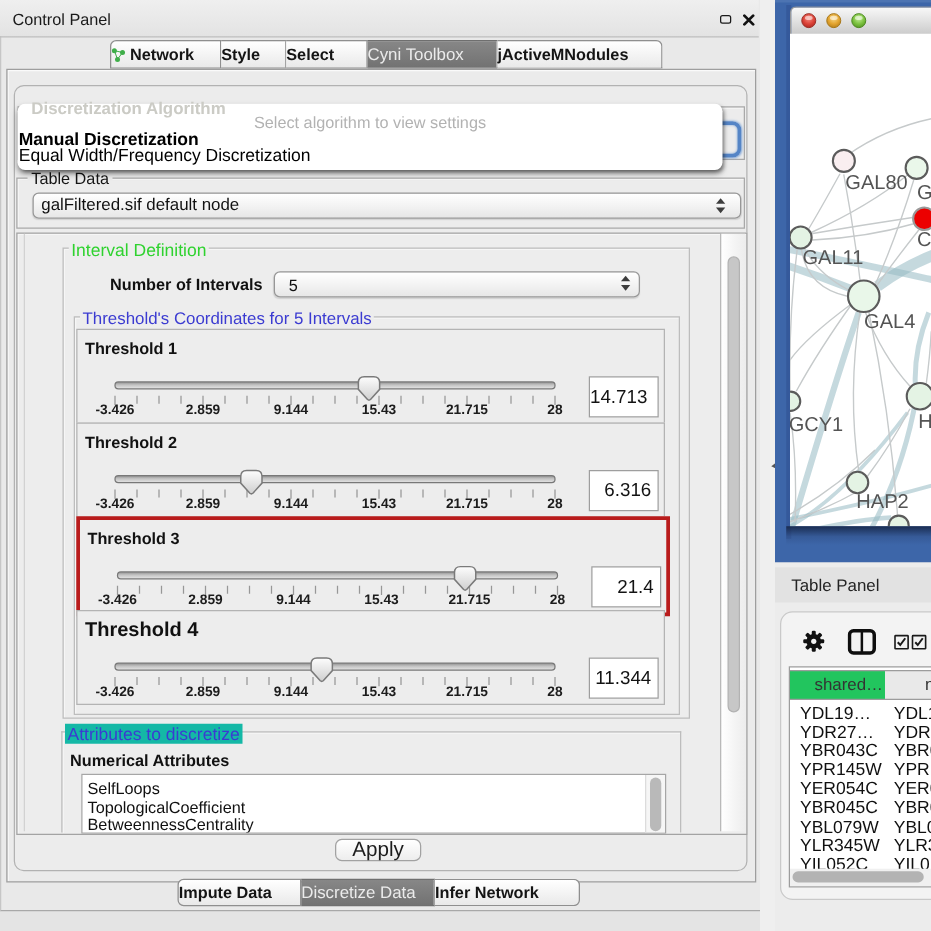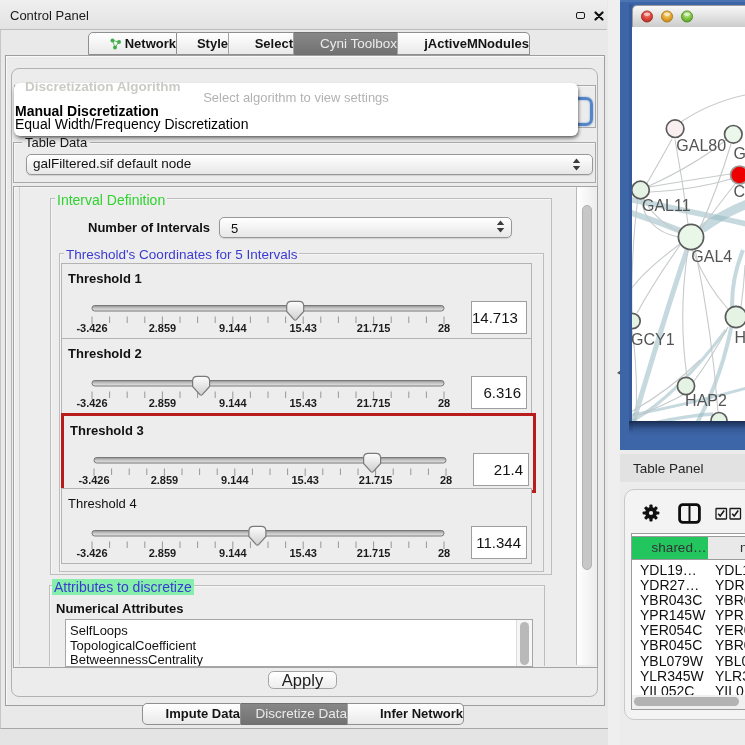--- a/index.html
+++ b/index.html
@@ -1,20 +1,20 @@
 <!DOCTYPE html>
 <html><head>
 <meta charset="utf-8">
 <style>
 html,body{margin:0;padding:0}
 body{width:745px;height:745px;position:relative;overflow:hidden;background:#e4e4e4;font-family:"Liberation Sans",sans-serif;-webkit-font-smoothing:antialiased}
 .abs{position:absolute}
 .combo{border:1px solid #979797;border-radius:5px;background:linear-gradient(#ffffff,#f2f2f2 55%,#e7e7e7);box-shadow:0 1px 1px rgba(0,0,0,0.12)}
 .bold{font-weight:bold}
-.tabseg{display:inline-block;height:21px;line-height:21px;text-align:right;font-size:13px;font-weight:bold;color:#141414;background:linear-gradient(#ffffff,#e9e9e9);border-right:1px solid #a3a3a3;vertical-align:top}
+.tabseg{display:inline-block;height:21px;line-height:21px;text-align:left;font-size:13px;font-weight:bold;color:#141414;background:linear-gradient(#ffffff,#e9e9e9);border-right:1px solid #a3a3a3;vertical-align:top}
 .tabdark{background:linear-gradient(#878787,#727272);color:#ebebeb;font-weight:normal;font-size:13.5px}
 </style>
 </head>
 <body>
 
 <div class="abs" style="left:0;top:0;width:607px;height:728px;background:#e9e9e9;border-right:1px solid #b5b5b5;border-bottom:1px solid #a8a8a8;border-left:1px solid #c6c6c6"></div>
 
 <div class="abs" style="left:0;top:0;width:607px;height:29px;background:linear-gradient(#efefef,#e3e3e3);border-bottom:1px solid #bdbdbd"></div>
 <div class="abs" style="left:10px;top:8px;font-size:13px;color:#1a1a1a">Control Panel</div>
 
@@ -210,21 +210,21 @@
         <text x="100.4" y="67.5" text-anchor="middle" font-size="11" font-weight="bold" fill="#1c1c1c">2.859</text>
         <text x="170.8" y="67.5" text-anchor="middle" font-size="11" font-weight="bold" fill="#1c1c1c">9.144</text>
         <text x="241.20000000000002" y="67.5" text-anchor="middle" font-size="11" font-weight="bold" fill="#1c1c1c">15.43</text>
         <text x="311.6" y="67.5" text-anchor="middle" font-size="11" font-weight="bold" fill="#1c1c1c">21.715</text>
         <text x="382" y="67.5" text-anchor="middle" font-size="11" font-weight="bold" fill="#1c1c1c">28</text>
         <path d="M299.6,47.5 L299.6,42 Q299.6,37.3 304.3,37.3 L311.90000000000003,37.3 Q316.6,37.3 316.6,42 L316.6,47.5 L309.3,55.6 Q308.1,56.6 306.90000000000003,55.6 Z" fill="url(#th2)" stroke="#7a7a7a" stroke-width="1.2"></path>
       </svg>
       <div style="position:absolute;left:409px;top:37px;width:56px;height:33px;background:#fff;border:1px solid #9e9e9e;box-sizing:border-box;font-size:15px;color:#131313;text-align:right;line-height:31px;padding-right:5px">21.4</div>
     </div>
     <div class="abs" style="left:61px;top:488px;width:469px;height:74px;border:1px solid #b3b3b3;background:#ededed">
-      <div style="position:absolute;left:6px;top:7px;font-size:13px;font-weight:normal;color:#111">Threshold 4</div>
+      <div style="position:absolute;left:6px;top:7px;font-size:16px;font-weight:bold;color:#111">Threshold 4</div>
       <svg style="position:absolute;left:0;top:0" width="469" height="74" viewBox="0 0 469 74">
         <rect x="30" y="41.5" width="352" height="5.5" rx="2.7" fill="url(#tg3)" stroke="#787878" stroke-width="1"></rect>
         <defs>
           <linearGradient id="tg3" x1="0" y1="0" x2="0" y2="1">
             <stop offset="0" stop-color="#8f8f8f"></stop>
             <stop offset="0.45" stop-color="#c3c3c3"></stop>
             <stop offset="1" stop-color="#e5e5e5"></stop>
           </linearGradient>
           <linearGradient id="th3" x1="0" y1="0" x2="0" y2="1">
             <stop offset="0" stop-color="#fdfdfd"></stop>
@@ -260,21 +260,21 @@
         <text x="241.20000000000002" y="67.5" text-anchor="middle" font-size="11" font-weight="bold" fill="#1c1c1c">15.43</text>
         <text x="311.6" y="67.5" text-anchor="middle" font-size="11" font-weight="bold" fill="#1c1c1c">21.715</text>
         <text x="382" y="67.5" text-anchor="middle" font-size="11" font-weight="bold" fill="#1c1c1c">28</text>
         <path d="M186.89999999999998,47.5 L186.89999999999998,42 Q186.89999999999998,37.3 191.59999999999997,37.3 L199.2,37.3 Q203.89999999999998,37.3 203.89999999999998,42 L203.89999999999998,47.5 L196.59999999999997,55.6 Q195.39999999999998,56.6 194.2,55.6 Z" fill="url(#th3)" stroke="#7a7a7a" stroke-width="1.2"></path>
       </svg>
       <div style="position:absolute;left:409px;top:37px;width:56px;height:33px;background:#fff;border:1px solid #9e9e9e;box-sizing:border-box;font-size:15px;color:#131313;text-align:right;line-height:31px;padding-right:5px">11.344</div>
     </div>
   </div>
 
 <div class="abs" style="left:49px;top:585px;width:494px;height:80px;border:1px solid #bdbdbd;border-bottom:none;box-shadow:inset 1px 1px 0 #f6f6f6"></div>
-<div class="abs" style="left:52px;top:578.5px;background:#86efac;padding:0 2px;font-size:14px;color:#3b3bd1">Attributes to discretize</div>
+<div class="abs" style="left:52px;top:578.5px;background:#14b8a6;padding:0 2px;font-size:14px;color:#3b3bd1">Attributes to discretize</div>
 <div class="abs bold" style="left:56px;top:601px;font-size:13px;color:#111">Numerical Attributes</div>
 
 <div class="abs" style="left:65px;top:619px;width:466px;height:46px;background:#ffffff;border:1px solid #a6a6a6;overflow:hidden">
   <div style="position:absolute;left:4px;top:4px;font-size:13px;color:#111;line-height:14.5px">SelfLoops<br>TopologicalCoefficient<br>BetweennessCentrality</div>
   <div style="position:absolute;right:0;top:0;width:15px;height:46px;background:#f6f6f6;border-left:1px solid #dcdcdc"></div>
   <div style="position:absolute;right:3px;top:2px;width:9px;height:43px;background:#b9b9b9;border-radius:5px"></div>
 </div>
 
 <div class="abs" style="left:268px;top:671px;width:67px;height:16px;border:1px solid #a2a2a2;border-radius:5.5px;background:linear-gradient(#ffffff,#ededed);text-align:center;font-size:16.5px;color:#1c1c1c;line-height:16px">Apply</div>
 

